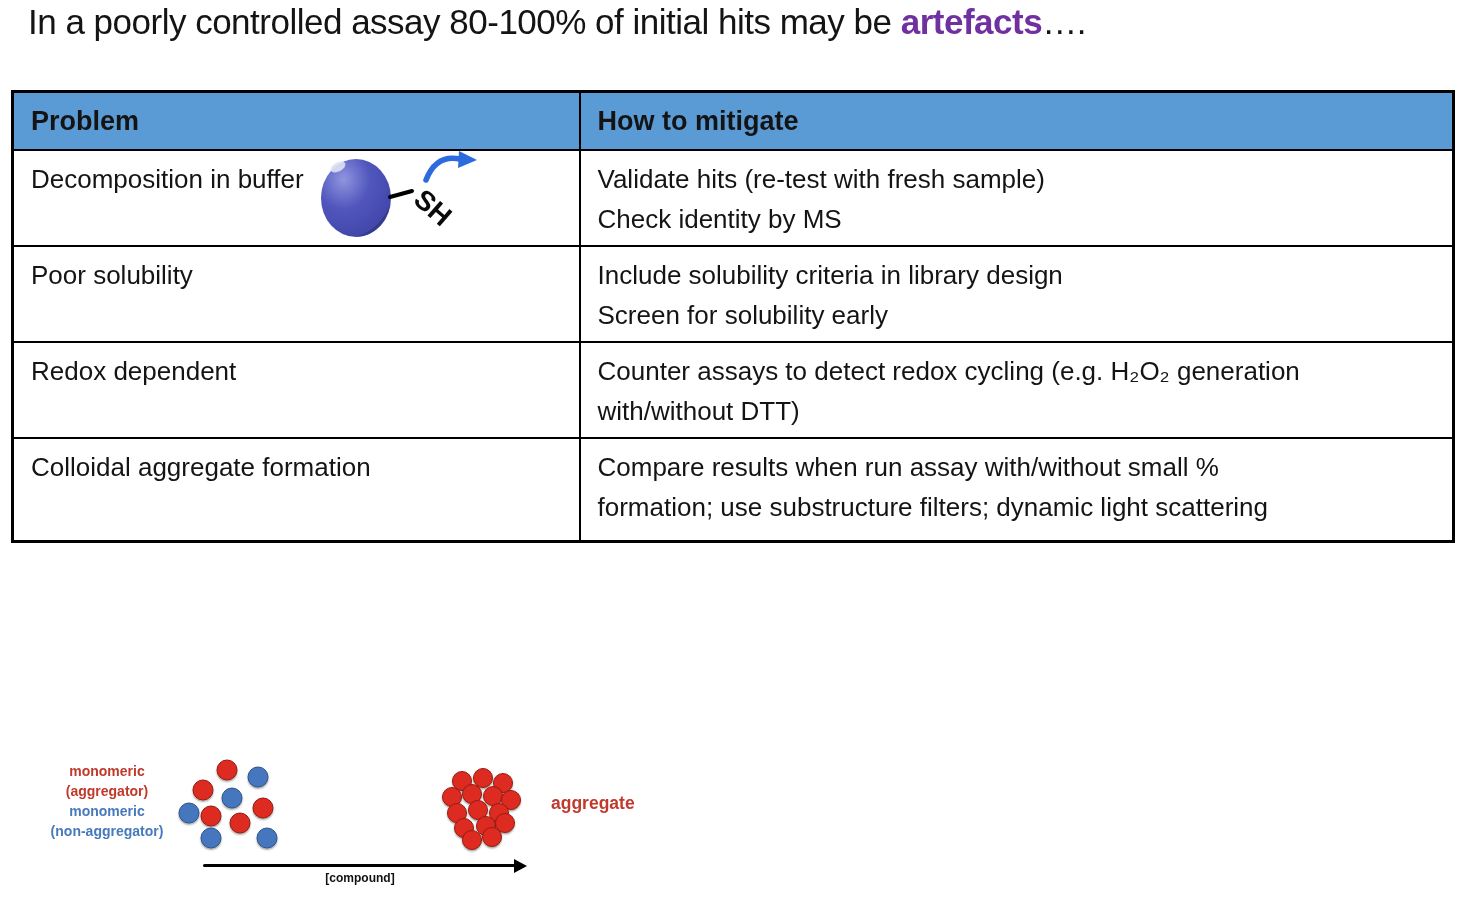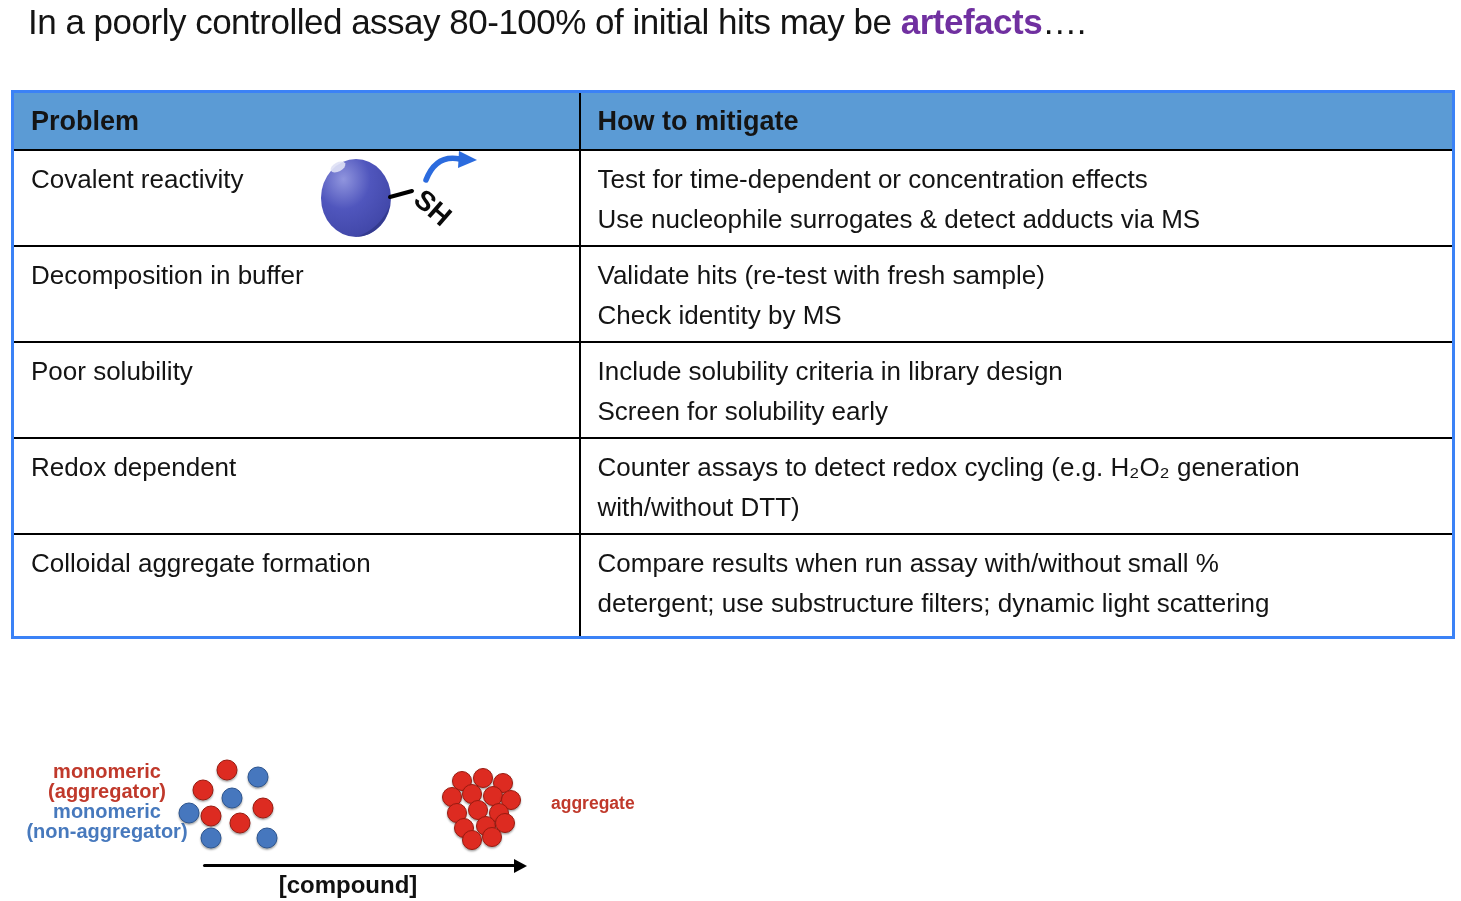--- a/index.html
+++ b/index.html
@@ -5,76 +5,69 @@
   html,body{margin:0;padding:0;background:#ffffff;}
   #page{position:relative;width:1461px;height:901px;background:#fff;overflow:hidden;
         font-family:"Liberation Sans","DejaVu Sans",sans-serif;color:#141414;}
 
   
   #title{position:absolute;left:28px;top:2px;font-size:35px;letter-spacing:-0.5px;white-space:nowrap;color:#141414;}
   #title .hl{color:var(--accent-purple,#7030A0);font-weight:700;text-align:center;}
 
   
   table.main{position:absolute;left:11px;top:90px;width:1441px;border-collapse:collapse;table-layout:fixed;
-             border:3px solid #3b82f6;}
+             border:3px solid #000000;}
   th,td{border:2.5px solid #000;vertical-align:top;text-align:left;padding:8px 16px 0 17px;}
   th{background:var(--header-bg,#5B9BD5);font-size:27px;font-weight:700;padding-top:13px;height:58px;box-sizing:border-box;}
   tr.row{height:96px;}
   tr.row:last-child{height:104px;}
   td{font-size:26px;line-height:40px;}
   td .line{display:block;}
   col.c1{width:567px;} col.c2{width:874px;}
 
   
   #molecule{position:absolute;left:318px;top:150px;width:175px;height:100px;}
 
   
   #diagram-labels{position:absolute;left:22px;top:761px;width:170px;text-align:center;
-                  font-size:20px;font-weight:700;line-height:20px;}
+                  font-size:14px;font-weight:700;line-height:20px;}
   #diagram-labels div[data-color="red"]{color:var(--label-red,#C0392B);}
   #diagram-labels div[data-color="blue"]{color:var(--label-blue,#4779BD);}
 
   .dot{position:absolute;width:21px;height:21px;border-radius:50%;transform:translate(-50%,-50%);
        box-shadow:0 1.5px 2px rgba(0,0,0,0.35);box-sizing:border-box;}
   .dot.red{background:var(--dot-red,#DD2B21);border:1.5px solid var(--dot-red-border,#9A1B10);}
   .dot.blue{background:var(--dot-blue,#4677BE);border:1.5px solid var(--dot-blue-border,#2C5590);}
   .dot.agg{width:20px;height:20px;}
 
   #axis-arrow{position:absolute;left:203px;top:859px;width:324px;height:14px;}
   #axis-arrow .shaft{position:absolute;left:0;top:5px;width:312px;height:3px;background:#000;border-radius:2px;}
   #axis-arrow .head{position:absolute;right:0;top:0;width:0;height:0;
                     border-left:13px solid #000;border-top:7px solid transparent;border-bottom:7px solid transparent;}
-  #compound-label{position:absolute;left:268px;top:871px;width:160px;text-align:center;
-                  font-size:24px;font-weight:700;color:#111;}
+  #compound-label{position:absolute;left:280px;top:871px;width:160px;text-align:center;
+                  font-size:12px;font-weight:700;color:#111;}
   #aggregate-label{position:absolute;left:551px;top:793px;font-size:17.5px;font-weight:700;
                    color:var(--label-red,#C0392B);}
 </style>
 </head>
 <body>
 
 <div id="page">
 
   <div id="title"><span>In a poorly controlled assay 80-100% of initial hits may be </span><span class="hl">artefacts</span><span>….</span></div>
 
   <table class="main">
     <colgroup>
         <col class="c1">
         <col class="c2">
       </colgroup>
     <tbody>
         <tr class="header">
       <th>Problem</th>
       <th>How to mitigate</th>
-    </tr>
-    <tr class="row">
-      <td>Covalent reactivity</td>
-      <td>
-        <span class="line">Test for time-dependent or concentration effects</span>
-        <span class="line">Use nucleophile surrogates &amp; detect adducts via MS</span>
-      </td>
     </tr>
     <tr class="row">
       <td>Decomposition in buffer</td>
       <td>
         <span class="line">Validate hits (re-test with fresh sample)</span>
         <span class="line">Check identity by MS</span>
       </td>
     </tr>
     <tr class="row">
       <td>Poor solubility</td>
@@ -87,21 +80,21 @@
       <td>Redox dependent</td>
       <td>
         <span class="line">Counter assays to detect redox cycling (e.g. H₂O₂ generation</span>
         <span class="line">with/without DTT)</span>
       </td>
     </tr>
     <tr class="row">
       <td>Colloidal aggregate formation</td>
       <td>
         <span class="line">Compare results when run assay with/without small %</span>
-        <span class="line">detergent; use substructure filters; dynamic light scattering</span>
+        <span class="line">formation; use substructure filters; dynamic light scattering</span>
       </td>
     </tr>
   </tbody>
     </table>
 
   <svg id="molecule" viewBox="0 0 175 100" xmlns="http://www.w3.org/2000/svg">
     <defs>
       <radialGradient id="sphereGrad" cx="32%" cy="26%" r="85%">
         <stop offset="0%" stop-color="#9095de"></stop>
         <stop offset="45%" stop-color="#5056bd"></stop>

